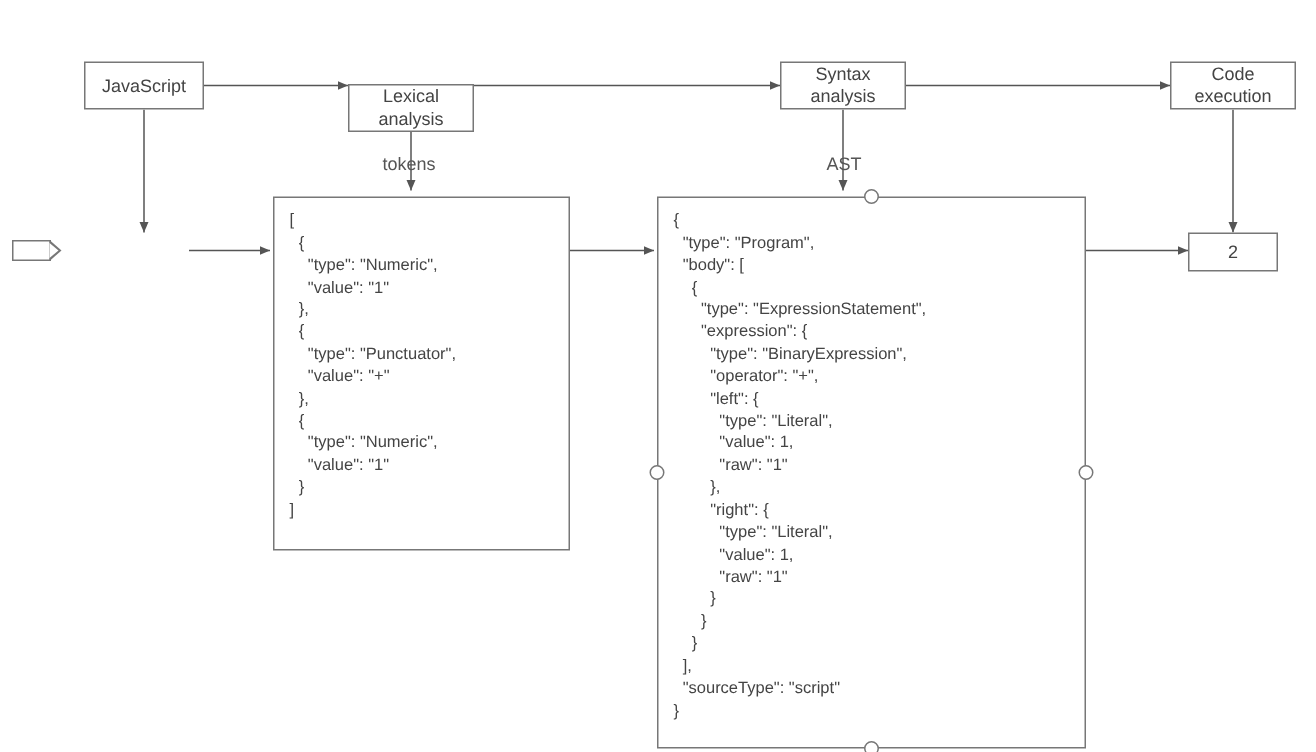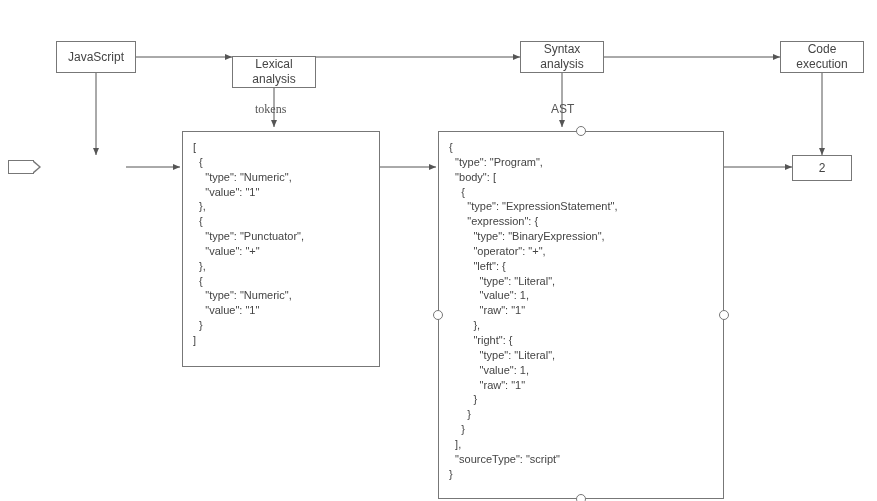--- a/index.html
+++ b/index.html
@@ -124,21 +124,21 @@
   <div class="entry-arrow" style="left:8px; top:133px;"></div>
 
   <div class="box" style="left:56px;  top:14px; width:80px;  height:32px;">JavaScript</div>
   <div class="box" style="left:232px; top:29px; width:84px;  height:32px;">Lexical
 analysis</div>
   <div class="box" style="left:780px; top:14px; width:84px;  height:32px;">Code
 execution</div>
   <div class="box" style="left:520px; top:14px; width:84px;  height:32px;">Syntax
 analysis</div>
 
-  <div class="label" style="left:255px; top:75px;font-family:Liberation Serif, serif;">tokens</div>
+  <div class="label" style="left:255px; top:75px;">tokens</div>
   <div class="label" style="left:551px; top:75px;">AST</div>
 
 
   <div class="codebox" style="left:182px; top:104px; width:198px; height:236px;">[
   {
     "type": "Numeric",
     "value": "1"
   },
   {
     "type": "Punctuator",

